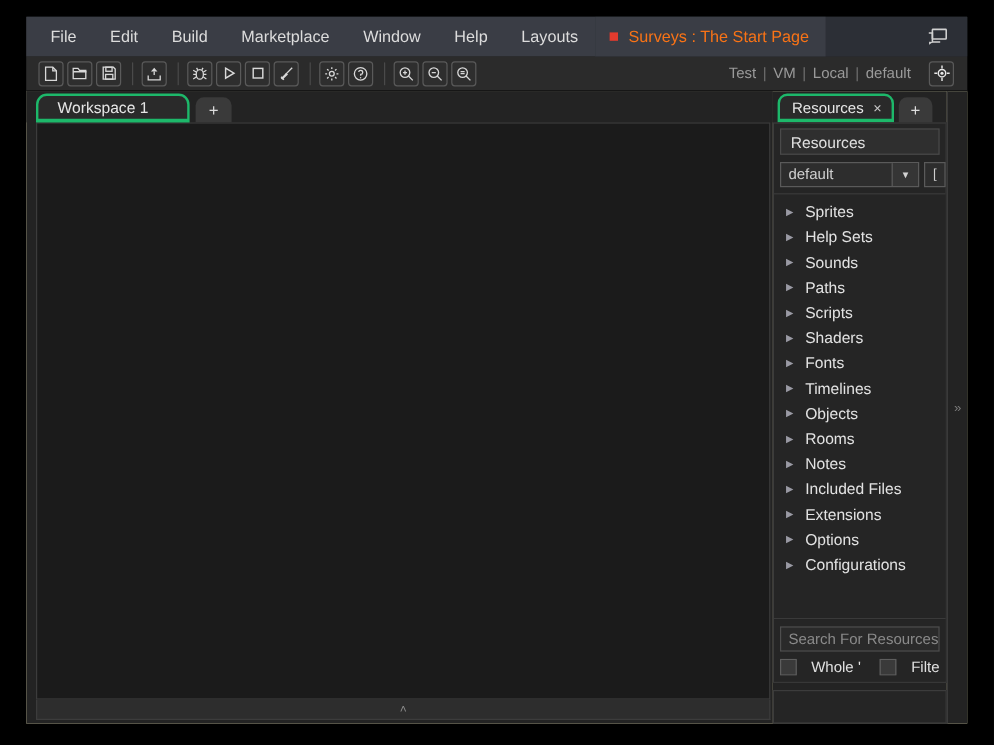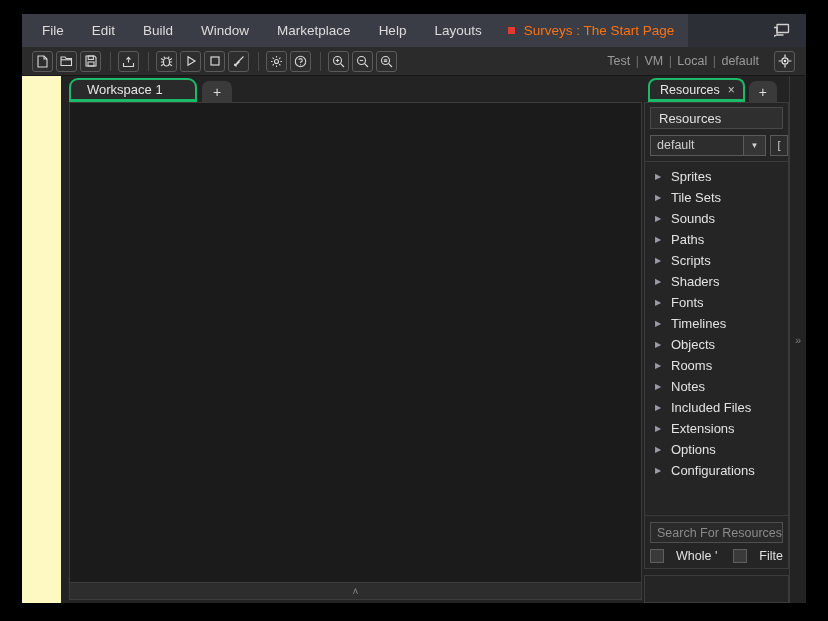--- a/index.html
+++ b/index.html
@@ -101,21 +101,20 @@
     margin-right: 15px;
   }
   .tb-status .sep { color: #6f6f6f; padding: 0 2px; }
 
   
   .body-area {
     flex: 1;
     display: flex;
     min-height: 0;
     background: #fef9c3;
-    padding-left: 39px;
   }
 
   
   .workspace-col {
     flex: 1;
     display: flex; flex-direction: column;
     min-width: 0;
     background: #232323;
   }
   .ws-tabstrip {
@@ -347,22 +346,22 @@
 </head>
 <body>
 
 <div class="app-window">
 
   <div class="titlebar">
     <div class="menubar">
       <div class="menu-item">File</div>
       <div class="menu-item">Edit</div>
       <div class="menu-item">Build</div>
+      <div class="menu-item">Marketplace</div>
       <div class="menu-item">Window</div>
-      <div class="menu-item">Marketplace</div>
       <div class="menu-item">Help</div>
       <div class="menu-item">Layouts</div>
     </div>
     <div class="title-tab-zone">
       <div class="title-tab">
         <span class="dirty-dot"></span>
         <span>Surveys : The Start Page</span>
       </div>
       <div class="title-right">
         <div class="chat-icon">
@@ -523,21 +522,21 @@
           <div class="res-sidebtn">[</div>
         </div>
 
         <div class="res-tree">
           <div class="tree-node">
             <span class="tree-arrow">▶</span>
             <span>Sprites</span>
           </div>
           <div class="tree-node">
             <span class="tree-arrow">▶</span>
-            <span>Tile Sets</span>
+            <span>Help Sets</span>
           </div>
           <div class="tree-node">
             <span class="tree-arrow">▶</span>
             <span>Sounds</span>
           </div>
           <div class="tree-node">
             <span class="tree-arrow">▶</span>
             <span>Paths</span>
           </div>
           <div class="tree-node">

